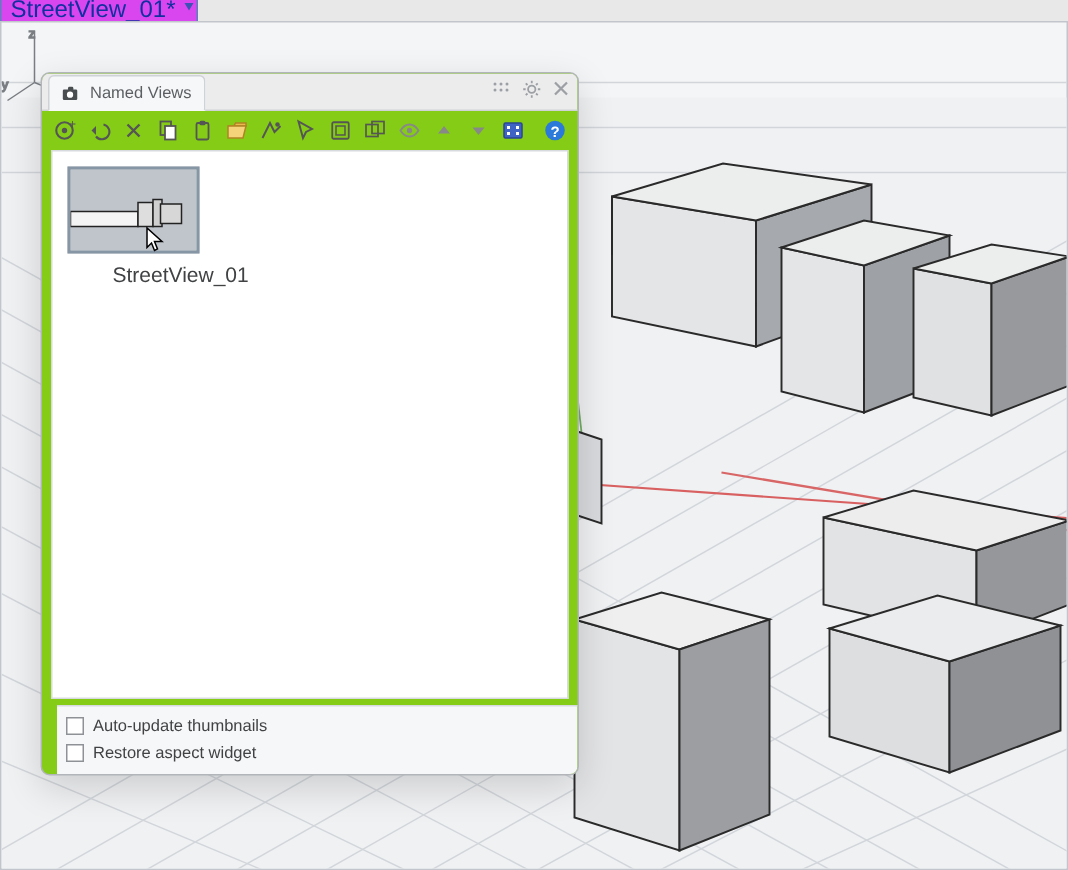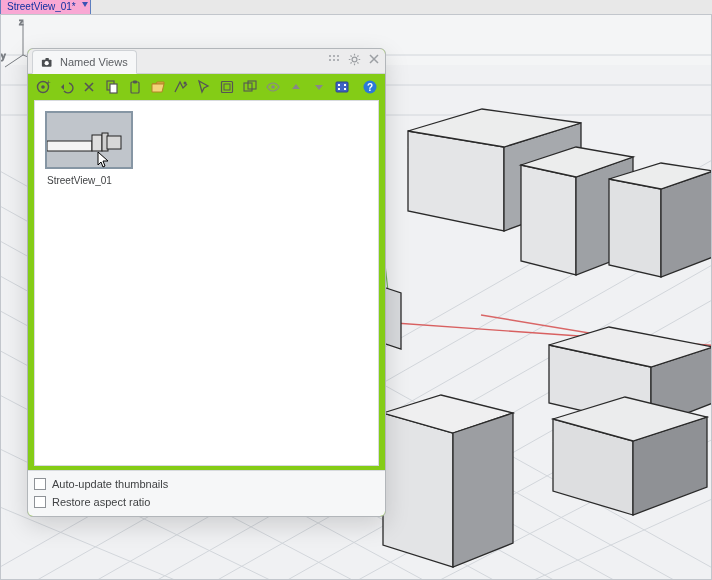--- a/index.html
+++ b/index.html
@@ -27,25 +27,25 @@
   #viewport svg {
     position: absolute;
     left: 0; top: 0;
   }
 
   
   #vp-tab {
     position: absolute;
     left: 0; top: 0;
     height: 16px;
-    background: #f9a8d4;
+    background: #d946ef;
     border: 1px solid #5d7ebf;
     border-top: none;
     padding: 0 14px 0 6px;
-    font-size: 10px;
+    font-size: 16px;
     line-height: 14px;
     color: #1030a0;
     box-sizing: border-box;
   }
   #vp-tab .drop {
     position: absolute;
     right: 2px; top: 2px;
     width: 0; height: 0;
     border-left: 3px solid transparent;
     border-right: 3px solid transparent;
@@ -169,33 +169,35 @@
   .thumb svg.thumbsvg {
     position: absolute;
     left: 0; top: 0;
   }
   .thumb .cursor {
     position: absolute;
     left: 50px; top: 38px;
     width: 14px; height: 18px;
   }
   .view-label {
-    font-size: 10px;
+    font-size: 14px;
     color: #404244;
     padding-left: 2px;
+    margin-left: 28px;
   }
 
   
   #options {
     border-top: 1px solid #d7dade;
     background: #f6f7f8;
     padding: 4px 6px 6px 6px;
     display: flex;
     flex-direction: column;
     gap: 1px;
+    margin-left: 10px;
   }
   .opt-row {
     display: flex;
     align-items: center;
     gap: 6px;
     font-size: 11px;
     color: #404244;
     height: 17px;
   }
   .opt-row.disabled {
@@ -480,17 +482,17 @@
     </div>
   </div>
 
   <div id="options">
     <label class="opt-row">
       <span class="cb"></span>
       <span>Auto-update thumbnails</span>
     </label>
     <label class="opt-row">
       <span class="cb"></span>
-      <span>Restore aspect ratio</span>
+      <span>Restore aspect widget</span>
     </label>
   </div>
 
 </div>
 
 </body></html>

